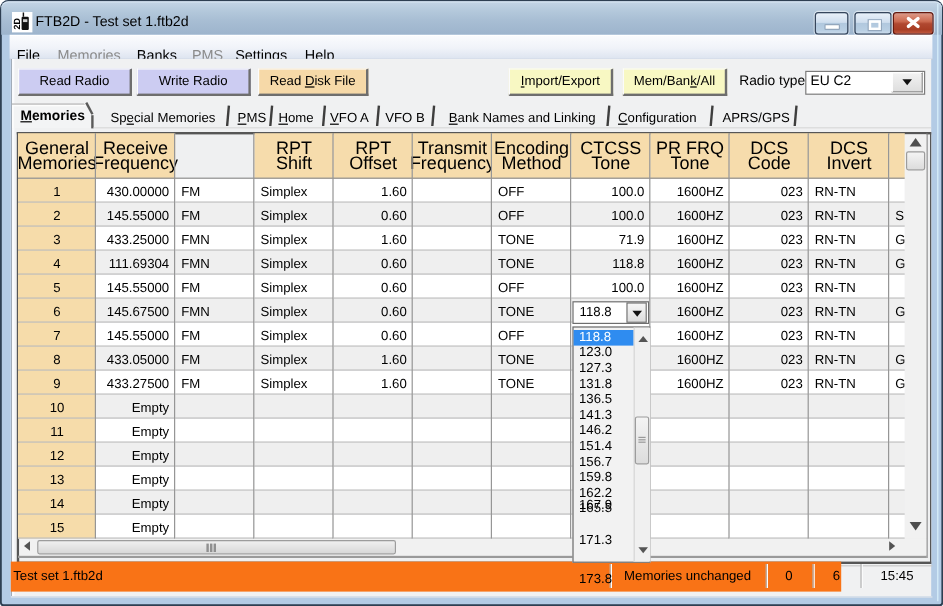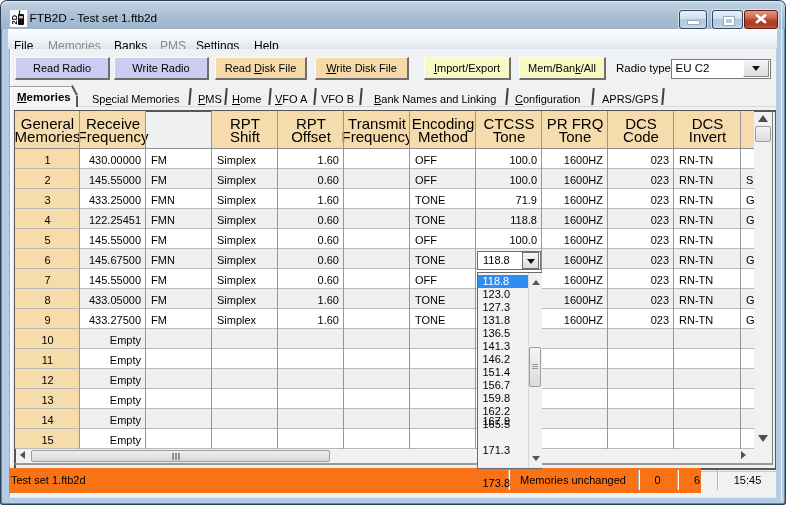--- a/index.html
+++ b/index.html
@@ -66,21 +66,20 @@
 <div class="mi " style="left:14px;"><u>F</u>ile</div>
 <div class="mi dis" style="left:48px;"><u>M</u>emories</div>
 <div class="mi " style="left:114px;"><u>B</u>anks</div>
 <div class="mi dis" style="left:160px;"><u>P</u>MS</div>
 <div class="mi " style="left:196px;"><u>S</u>ettings</div>
 <div class="mi " style="left:254px;">He<u>l</u>p</div>
 <div class="client"></div>
 <div class="btn" style="left:15px;width:95px;background:#ccccf2;">Read Radio</div>
 <div class="btn" style="left:114px;width:95px;background:#ccccf2;">Write Radio</div>
 <div class="btn" style="left:215px;width:92px;background:#f6d9a8;">Read <u>D</u>isk File</div>
-<div class="btn" style="left:315px;width:94px;background:#f6d9a8;"><u>W</u>rite Disk File</div>
 <div class="btn" style="left:424px;width:87px;background:#f8f8c3;"><u>I</u>mport/Export</div>
 <div class="btn" style="left:519px;width:87px;background:#f8f8c3;">Mem/Ban<u>k</u>/All</div>
 <div class="abs" style="left:616px;top:62px;font-size:11.5px;">Radio type</div>
 <div class="abs" style="left:671px;top:58.5px;width:100px;height:20px;background:#fff;border:1.5px solid #7b7b7b;box-sizing:border-box;">
 <div class="abs" style="left:3.5px;top:2px;font-size:11.5px;">EU C2</div>
 <div class="abs" style="left:70.5px;top:0px;width:26.5px;height:17px;background:linear-gradient(180deg,#f2f2f2,#dedede);border:1px solid #fff;border-right-color:#8a8a8a;border-bottom-color:#8a8a8a;box-sizing:border-box;">
 <div class="tri" style="left:8.5px;top:5.5px;border-left:4.5px solid transparent;border-right:4.5px solid transparent;border-top:5.5px solid #111;"></div>
       </div>
 </div>
 <div class="abs" style="left:10px;top:86px;width:68px;height:21px;background:#f3f4f5;
@@ -173,21 +172,21 @@
 <div class="cell" style="left:212px;top:188.5px;width:66px;background:#ffffff;text-align:left;padding-left:5px;">Simplex</div>
 <div class="cell" style="left:278px;top:188.5px;width:66px;background:#ffffff;text-align:right;padding-right:5px;">1.60</div>
 <div class="cell" style="left:344px;top:188.5px;width:66px;background:#ffffff;text-align:left;padding-left:5px;"></div>
 <div class="cell" style="left:410px;top:188.5px;width:66px;background:#ffffff;text-align:left;padding-left:5px;">TONE</div>
 <div class="cell" style="left:476px;top:188.5px;width:66px;background:#ffffff;text-align:right;padding-right:5px;">71.9</div>
 <div class="cell" style="left:542px;top:188.5px;width:66px;background:#ffffff;text-align:right;padding-right:5px;">1600HZ</div>
 <div class="cell" style="left:608px;top:188.5px;width:66px;background:#ffffff;text-align:right;padding-right:5px;">023</div>
 <div class="cell" style="left:674px;top:188.5px;width:67px;background:#ffffff;text-align:left;padding-left:5px;">RN-TN</div>
 <div class="cell" style="left:741px;top:188.5px;width:13px;background:#ffffff;text-align:left;padding-left:5px;">G</div>
 <div class="cell" style="left:15px;top:208.5px;width:65px;background:#f6dcaa;text-align:center;">4</div>
-<div class="cell" style="left:80px;top:208.5px;width:66px;background:#efefef;text-align:right;padding-right:5px;">122.25451</div>
+<div class="cell" style="left:80px;top:208.5px;width:66px;background:#efefef;text-align:right;padding-right:5px;">111.69304</div>
 <div class="cell" style="left:146px;top:208.5px;width:66px;background:#efefef;text-align:left;padding-left:5px;">FMN</div>
 <div class="cell" style="left:212px;top:208.5px;width:66px;background:#efefef;text-align:left;padding-left:5px;">Simplex</div>
 <div class="cell" style="left:278px;top:208.5px;width:66px;background:#efefef;text-align:right;padding-right:5px;">0.60</div>
 <div class="cell" style="left:344px;top:208.5px;width:66px;background:#efefef;text-align:left;padding-left:5px;"></div>
 <div class="cell" style="left:410px;top:208.5px;width:66px;background:#efefef;text-align:left;padding-left:5px;">TONE</div>
 <div class="cell" style="left:476px;top:208.5px;width:66px;background:#efefef;text-align:right;padding-right:5px;">118.8</div>
 <div class="cell" style="left:542px;top:208.5px;width:66px;background:#efefef;text-align:right;padding-right:5px;">1600HZ</div>
 <div class="cell" style="left:608px;top:208.5px;width:66px;background:#efefef;text-align:right;padding-right:5px;">023</div>
 <div class="cell" style="left:674px;top:208.5px;width:67px;background:#efefef;text-align:left;padding-left:5px;">RN-TN</div>
 <div class="cell" style="left:741px;top:208.5px;width:13px;background:#efefef;text-align:left;padding-left:5px;">G</div>

